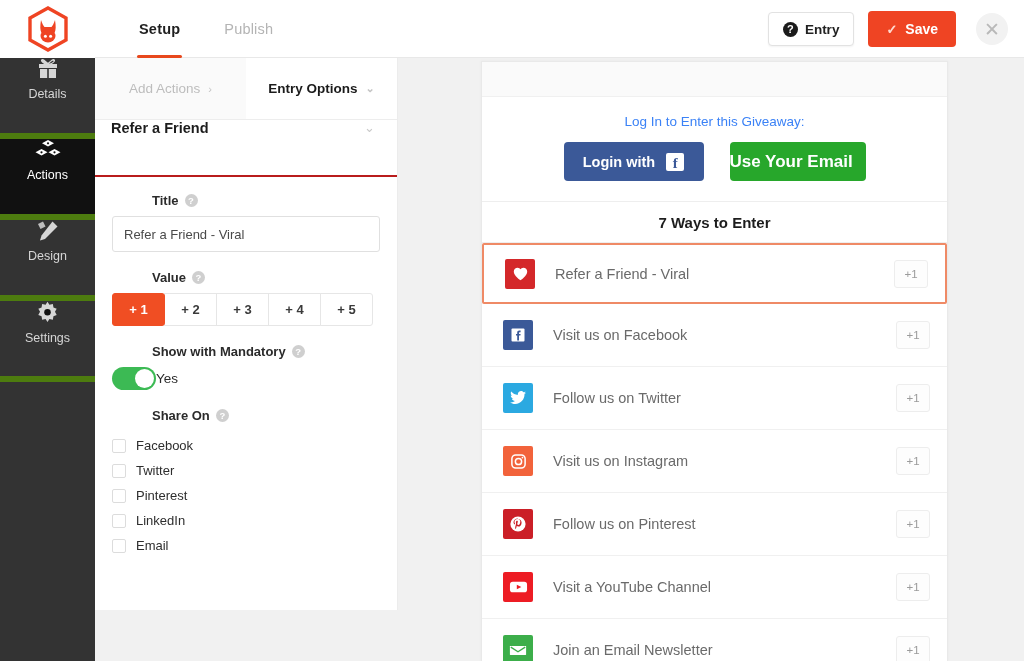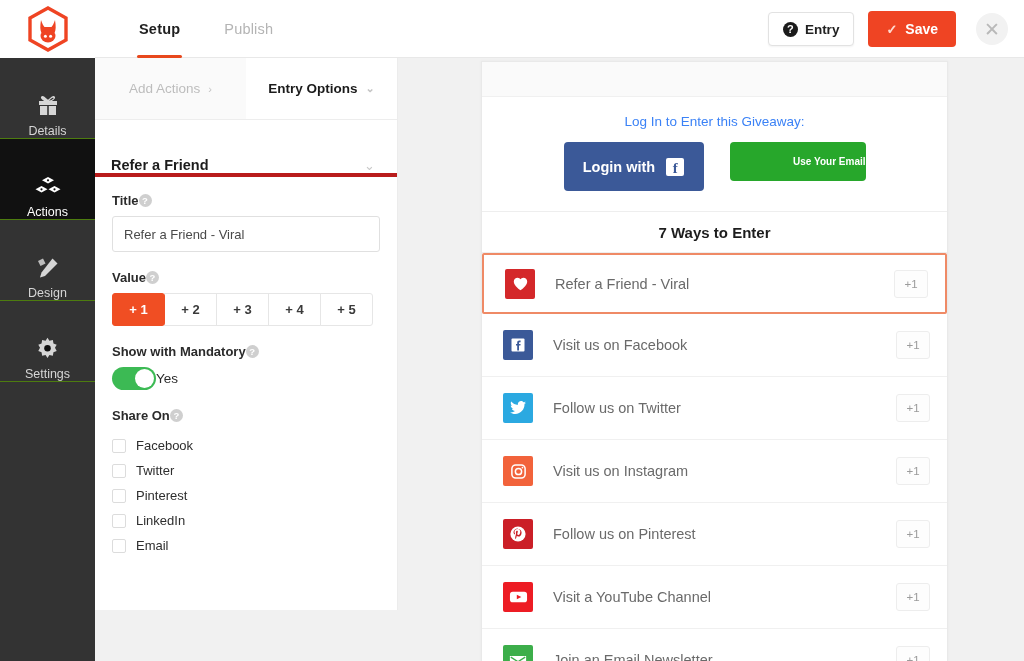--- a/index.html
+++ b/index.html
@@ -61,23 +61,23 @@
     color: #b9b9b9; font-size: 19px; cursor: pointer; margin-left: 6px;
   }
 
   
   .rail {
     position: absolute; left: 0; top: 58px; width: 95px; height: 603px;
     background: #333333;
   }
   .rail-item {
     height: 81px; display: flex; flex-direction: column;
-    align-items: center; justify-content: flex-end; gap: 7px;
+    align-items: center; justify-content: flex-start; gap: 7px;
     color: #d6d6d6; cursor: pointer;
-    border-bottom: 1px solid #4d7c0f;
+    border-bottom: 6px solid #4d7c0f;
   }
   .rail-item.active { background: #111111; color: #ffffff; }
   .rail-label { font-size: 12.5px; }
   .rail-icon svg { display: block; }
 
   
   .formpanel {
     position: absolute; left: 95px; top: 58px; width: 303px; height: 552px;
     background: #ffffff; border-right: 1px solid #ececec;
   }
@@ -86,30 +86,30 @@
   }
   .subtab {
     flex: 1; display: flex; align-items: center; justify-content: center; gap: 8px;
     font-size: 13.5px; cursor: pointer;
   }
   .subtab.muted { color: #bdbdbd; background: #fafafa; }
   .subtab.current { color: #1b1b1b; font-weight: bold; background: #ffffff; }
   .chev { font-size: 11px; color: #c4c4c4; }
 
   .section-head {
-    height: 57px; display: flex; align-items: flex-end; justify-content: space-between;
-    padding: 0 22px 0 16px; border-bottom: 4px solid #b91c1c;
+    height: 57px; display: flex; align-items: flex-start; justify-content: space-between;
+    padding: 0 22px 0 16px; border-bottom: 2px solid #b91c1c;
   }
   .section-title { font-size: 14.5px; font-weight: bold; color: #1c1c1c; }
   .section-chev { color: #c9c9c9; font-size: 13px; }
 
   .form-body { padding: 16px 17px 0 17px; }
   .field-label {
-    display: flex; align-items: center; 
-    font-size: 13px; font-weight: bold; color: #2b2b2b; margin-bottom: 8px;
+    display: flex; align-items: center; gap: 6px;
+    font-size: 13px; font-weight: bold; color: #2b2b2b; margin-bottom: 8px; margin-left: 40px;
   }
   .help-dot {
     width: 13px; height: 13px; border-radius: 50%;
     background: #cfcfcf; color: #fff; font-size: 9.5px; font-weight: bold;
     display: inline-flex; align-items: center; justify-content: center;
   }
   .text-input {
     width: 268px; height: 36px; border: 1px solid #e0e0e0; border-radius: 3px;
     padding: 0 11px; font-size: 13px; color: #4a4a4a;
     font-family: "Liberation Sans", sans-serif; background: #fff;
@@ -160,32 +160,32 @@
     box-shadow: 0 0 3px rgba(0,0,0,.04);
   }
   .preview-topstrip { height: 35px; background: #fafafa; border-bottom: 1px solid #f0f0f0; }
   .login-block {
     padding: 17px 0 20px 0; text-align: center; border-bottom: 1px solid #eeeeee;
   }
   .login-title { font-size: 13.5px; color: #3b82f6; margin-bottom: 13px; }
   .login-btns { display: flex; justify-content: center; gap: 26px; }
   .btn-fb {
     display: flex; align-items: center; justify-content: center; gap: 11px;
-    width: 140px; height: 49px; background: #3b5998; border-radius: 4px;
+    width: 140px; height: 39px; background: #3b5998; border-radius: 4px;
     color: #fff; font-size: 14.5px; font-weight: bold; cursor: pointer;
   }
   .fb-chip {
     width: 18px; height: 18px; background: #fff; border-radius: 2px;
     color: #3b5998; font-size: 15px; font-weight: bold; font-family: "Liberation Serif", serif;
     display: flex; align-items: flex-end; justify-content: center; line-height: 1;
   }
   .btn-email {
-    display: flex; align-items: center; justify-content: flex-end;
+    display: flex; align-items: center; justify-content: flex-start;
     width: 136px; height: 39px; background: #27a72b; border-radius: 4px;
-    color: #fff; font-size: 10px; font-weight: bold; cursor: pointer;
+    color: #fff; font-size: 17px; font-weight: bold; cursor: pointer;
   }
   .ways-bar {
     height: 41px; display: flex; align-items: center; justify-content: center;
     font-size: 15px; font-weight: bold; color: #1d1d1d;
     border-bottom: 1px solid #eeeeee; background: #fff;
   }
 
   .entry-row {
     height: 63px; display: flex; align-items: center;
     padding: 0 17px 0 21px; border-bottom: 1px solid #f0f0f0;

